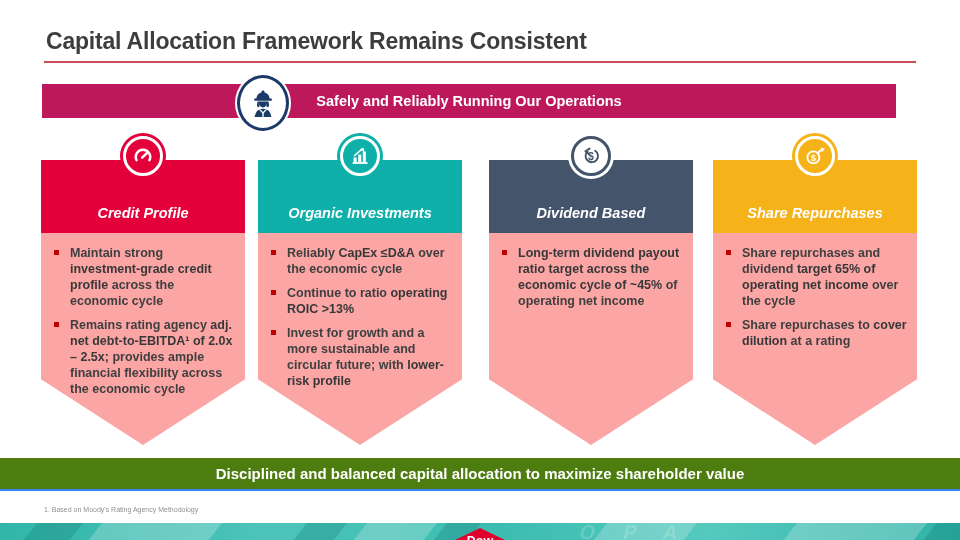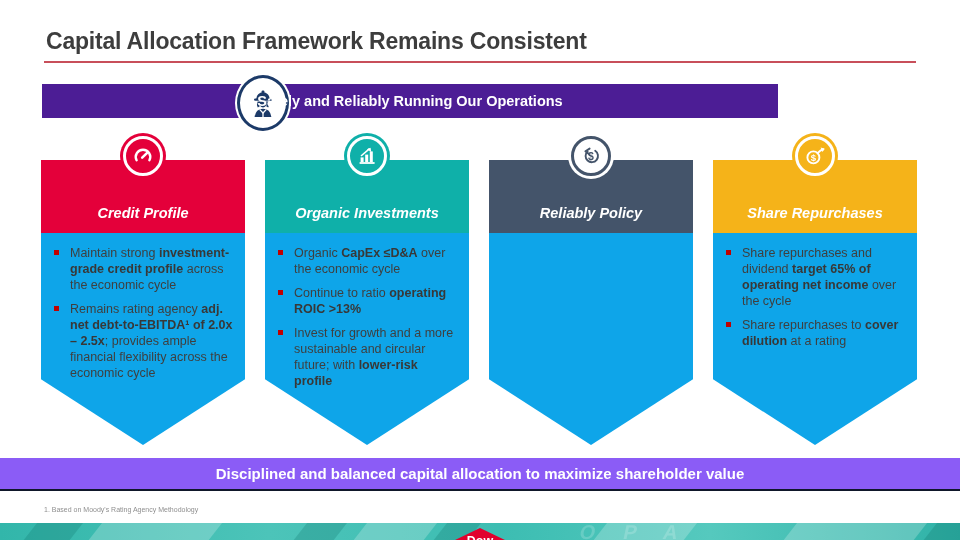--- a/index.html
+++ b/index.html
@@ -4,54 +4,54 @@
 <style>
   html,body{margin:0;padding:0;background:#e8e8e8;}
   .slide{position:relative;width:960px;height:540px;background:#ffffff;overflow:hidden;
          font-family:"Liberation Sans",sans-serif;}
 
   .title{position:absolute;left:46px;top:13px;font-size:23px;font-weight:bold;
          color:#3d3d3d;letter-spacing:-0.2px;}
   .title-rule{position:absolute;left:44px;top:61px;width:872px;height:2px;background:#c84f5a;}
 
   
-  .top-banner{position:absolute;left:42px;top:84px;width:700px;height:34px;background:#4c1d95;padding-left:36px;}
+  .top-banner{position:absolute;left:42px;top:84px;width:854px;height:34px;background:#be185d;}
   .top-banner-label{position:absolute;left:0;top:0;width:100%;height:34px;line-height:34px;
         text-align:center;color:#fff;font-weight:bold;font-size:14.5px;}
   .worker-badge{position:absolute;left:195px;top:-9px;width:46px;height:50px;background:#fff;
         border:3px solid #1c3a68;border-radius:50%;box-shadow:0 0 0 2px #fff;
         display:flex;align-items:center;justify-content:center;}
 
   
   .column{position:absolute;top:160px;width:204px;}
-  .col-0{left:41px;} .col-1{left:265px;} .col-2{left:489px;} .col-3{left:713px;}
+  .col-0{left:41px;} .col-1{left:258px;} .col-2{left:489px;} .col-3{left:713px;}
   .col-header{height:73px;display:flex;align-items:flex-end;justify-content:center;
         padding-bottom:12px;box-sizing:border-box;color:#fff;font-weight:bold;font-size:14.5px;font-style:italic;}
   .col-icon{position:absolute;top:-24px;left:50%;transform:translateX(-50%);
         width:34px;height:34px;border-radius:50%;display:flex;align-items:center;justify-content:center;}
   .c-red   .col-header{background:#e4003a;}
   .c-teal  .col-header{background:#0fb0a9;}
   .c-slate .col-header{background:#44546a;}
   .c-gold  .col-header{background:#f5b319;}
   .c-red   .col-icon{background:#e4003a;border:3px solid #fff;box-shadow:0 0 0 3px #e4003a;}
   .c-teal  .col-icon{background:#0fb0a9;border:3px solid #fff;box-shadow:0 0 0 3px #0fb0a9;}
   .c-slate .col-icon{background:#ffffff;border:3px solid #44546a;box-shadow:0 0 0 3px #fff;}
   .c-gold  .col-icon{background:#f5b319;border:3px solid #fff;box-shadow:0 0 0 3px #f5b319;}
 
-  .col-panel{height:212px;background:#0ea5e9;padding:12px 10px 0 8px;box-sizing:border-box;
-        clip-path:polygon(0 0,100% 0,100% 69%,50% 100%,0 69%);}
+  .col-panel{height:212px;background:#fca5a5;padding:12px 10px 0 8px;box-sizing:border-box;
+        clip-path:polygon(0 0,100% 0,100% 69%,50% 100%,0 69%);font-weight:bold;}
   .col-panel ul{list-style:none;margin:0;padding:0;}
   .col-panel li{position:relative;padding-left:21px;margin-bottom:8px;
         font-size:12.5px;line-height:1.28;color:#3f3f3f;}
   .col-panel li::before{content:"";position:absolute;left:5px;top:5px;width:5px;height:5px;background:#c00000;}
   .col-panel b{color:#383838;}
 
   
-  .bottom-banner{position:absolute;left:0;top:458px;width:960px;height:31px;background:#8b5cf6;
-        border-bottom:2px solid #0f172a;}
+  .bottom-banner{position:absolute;left:0;top:458px;width:960px;height:31px;background:#4d7c0f;
+        border-bottom:2px solid #3b82f6;}
   .bottom-banner-label{position:absolute;left:0;top:0;width:100%;height:31px;line-height:31px;
         text-align:center;color:#fff;font-weight:bold;font-size:15px;}
 
   .footnote{position:absolute;left:44px;top:506px;font-size:7px;color:#8f8f8f;}
 
   
   .stripe{position:absolute;left:0;top:523px;width:960px;height:17px;overflow:hidden;
         background:linear-gradient(90deg,#32b6aa 0%,#4cc4b9 28%,#3cbdb2 52%,#55c9be 74%,#2fb2a7 100%);}
   .streak{position:absolute;top:-4px;height:26px;transform:skewX(-38deg);}
   .streak.light{background:rgba(255,255,255,0.22);}
@@ -109,38 +109,39 @@
         <rect x="5.6" y="13.4" width="3" height="4.6" fill="#ffffff"></rect>
         <rect x="10.2" y="10.6" width="3" height="7.4" fill="#ffffff"></rect>
         <rect x="14.8" y="7.4" width="3" height="10.6" fill="#ffffff"></rect>
         <path d="M6,12 L14.6,4.6" stroke="#ffffff" stroke-width="1.6"></path>
         <path d="M15.6,3.8 L16.2,8 L11.9,5.2 Z" fill="#ffffff"></path>
       </svg>
     </div>
     <div class="col-header">Organic Investments</div>
     <div class="col-panel">
       <ul>
-          <li><span>Organic </span><b>CapEx ≤D&amp;A</b><span> over the economic cycle</span></li>
+          <li><span>Reliably </span><b>CapEx ≤D&amp;A</b><span> over the economic cycle</span></li>
           <li><span>Continue to ratio </span><b>operating ROIC &gt;13%</b></li>
           <li><span>Invest for growth and a more sustainable and circular future; with </span><b>lower-risk profile</b></li>
         </ul>
     </div>
   </div>
 
   <div class="column col-2 c-slate">
     <div class="col-icon">
       <svg width="24" height="24" viewBox="0 0 24 24">
         <path d="M8.6,7.4 A6.2,6.2 0 1 0 16.2,6.8" fill="none" stroke="#44546a" stroke-width="1.9" stroke-linecap="round"></path>
         <path d="M10.6,4.6 L6.4,7.2 L10.2,10.2" fill="none" stroke="#44546a" stroke-width="1.9" stroke-linecap="round" stroke-linejoin="round"></path>
         <text x="12" y="16.4" text-anchor="middle" font-family="Liberation Sans, sans-serif" font-size="10.5" font-weight="bold" fill="#44546a">$</text>
       </svg>
     </div>
-    <div class="col-header">Reliably Policy</div>
+    <div class="col-header">Dividend Based</div>
     <div class="col-panel">
       <ul>
+          <li><b>Long-term dividend payout ratio target across the economic cycle of ~45%</b><span> of operating net income</span></li>
         </ul>
     </div>
   </div>
 
   <div class="column col-3 c-gold">
     <div class="col-icon">
       <svg width="24" height="24" viewBox="0 0 24 24">
         <circle cx="10.4" cy="13.4" r="6" fill="none" stroke="#ffffff" stroke-width="1.9"></circle>
         <text x="10.4" y="17" text-anchor="middle" font-family="Liberation Sans, sans-serif" font-size="9.5" font-weight="bold" fill="#ffffff">$</text>
         <path d="M14.6,9.2 Q17.4,5.8 20.2,5.2" fill="none" stroke="#ffffff" stroke-width="1.9" stroke-linecap="round"></path>

